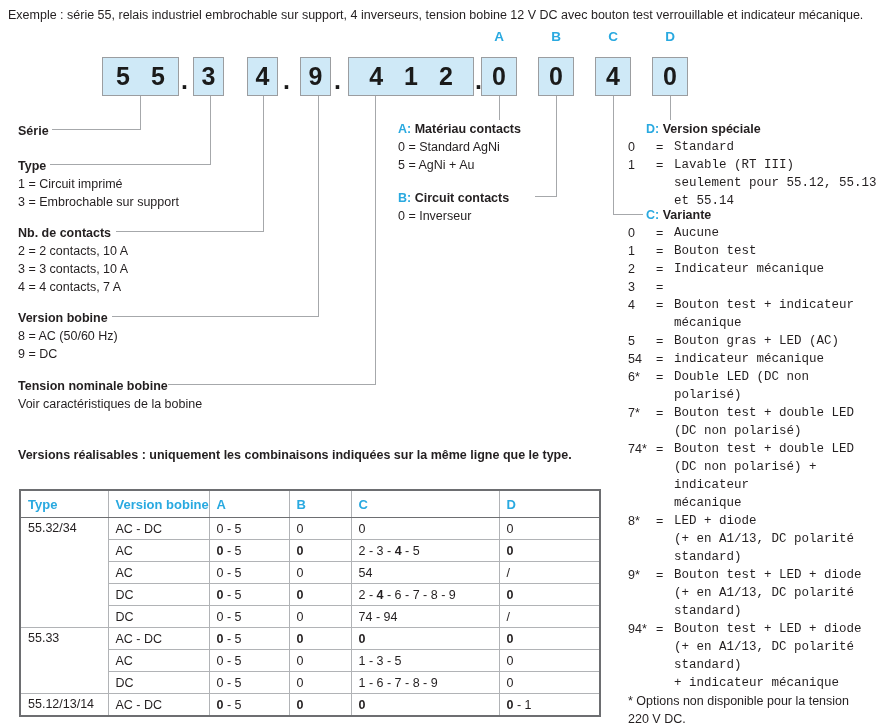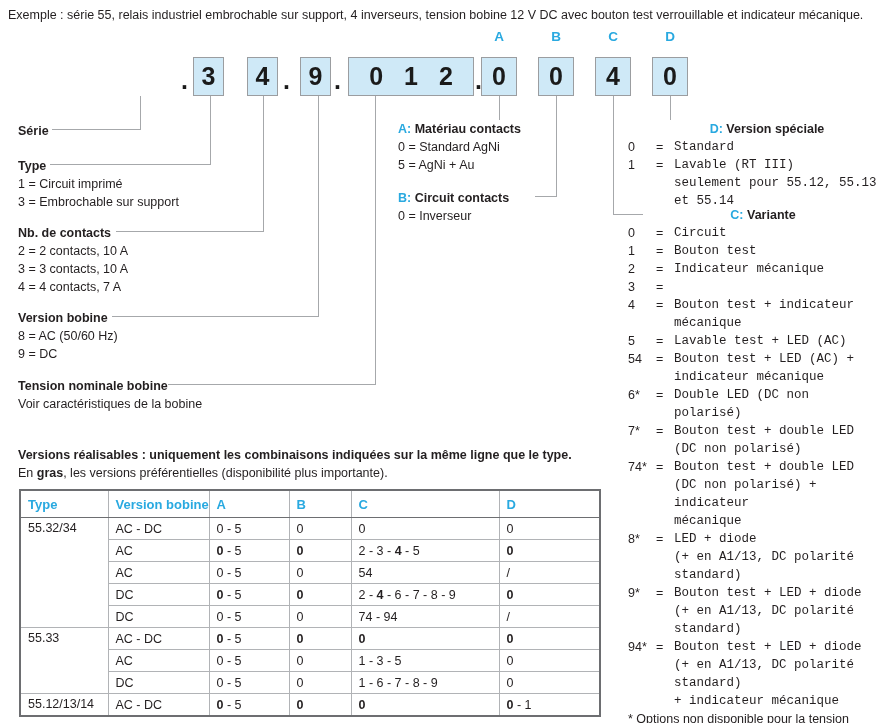--- a/index.html
+++ b/index.html
@@ -46,21 +46,21 @@
   .v-a{left:499px;top:96px;width:1px;height:24px}
   .v-b{left:556px;top:96px;width:1px;height:101px}
   .h-b{left:535px;top:196px;width:22px;height:1px}
   .v-c{left:613px;top:96px;width:1px;height:119px}
   .h-c{left:613px;top:214px;width:30px;height:1px}
   .v-d{left:670px;top:96px;width:1px;height:24px}
 
   
   .sec{position:absolute;line-height:18px;}
   .sec-title{font-weight:bold;}
-  .sec-title.ind{padding-left:18px;text-align:center;}
+  .sec-title.ind{padding-left:18px;}
   .pfx{color:#29a9e0;font-weight:bold;}
   .s-serie{left:18px;top:122px}
   .s-type{left:18px;top:157px}
   .s-nb{left:18px;top:224px}
   .s-vb{left:18px;top:309px}
   .s-tn{left:18px;top:377px}
   .s-a{left:398px;top:120px}
   .s-b{left:398px;top:189px}
   .s-d{left:628px;top:120px}
   .s-c{left:628px;top:206px;width:252px}
@@ -93,27 +93,28 @@
 
 <div class="canvas">
 
   <div class="example">Exemple : série 55, relais industriel embrochable sur support, 4 inverseurs, tension bobine 12 V DC avec bouton test verrouillable et indicateur mécanique.</div>
 
   <div class="letter lA">A</div>
   <div class="letter lB">B</div>
   <div class="letter lC">C</div>
   <div class="letter lD">D</div>
 
+  <div class="cbox b55">5 5</div>
   <span class="cdot d1">.</span>
   <div class="cbox b3">3</div>
   <div class="cbox b4">4</div>
   <span class="cdot d2">.</span>
   <div class="cbox b9">9</div>
   <span class="cdot d3">.</span>
-  <div class="cbox b012">0 1 2</div>
+  <div class="cbox b012">4 1 2</div>
   <span class="cdot d4">.</span>
   <div class="cbox bA">0</div>
   <div class="cbox bB">0</div>
   <div class="cbox bC">4</div>
   <div class="cbox bD">0</div>
 
   <div class="ln v-serie"></div>
   <div class="ln h-serie"></div>
   <div class="ln v-type"></div>
   <div class="ln h-type"></div>
@@ -190,21 +191,21 @@
       </div>
   </div>
 
   <div class="sec s-c">
     <div class="sec-title ind"><span class="pfx">C:</span> <span>Variante</span></div>
     <div class="entries" id="c-entries">
         <div class="entry">
           <span class="entry-code">0</span>
           <span class="entry-eq">=</span>
           <span class="entry-text">
-            <div>Circuit</div>
+            <div>Aucune</div>
           </span>
         </div>
         <div class="entry">
           <span class="entry-code">1</span>
           <span class="entry-eq">=</span>
           <span class="entry-text">
             <div>Bouton test</div>
           </span>
         </div>
         <div class="entry">
@@ -223,28 +224,27 @@
           <span class="entry-eq">=</span>
           <span class="entry-text">
             <div>Bouton test + indicateur</div>
             <div>mécanique</div>
           </span>
         </div>
         <div class="entry">
           <span class="entry-code">5</span>
           <span class="entry-eq">=</span>
           <span class="entry-text">
-            <div>Lavable test + LED (AC)</div>
+            <div>Bouton gras + LED (AC)</div>
           </span>
         </div>
         <div class="entry">
           <span class="entry-code">54</span>
           <span class="entry-eq">=</span>
           <span class="entry-text">
-            <div>Bouton test + LED (AC) +</div>
             <div>indicateur mécanique</div>
           </span>
         </div>
         <div class="entry">
           <span class="entry-code">6*</span>
           <span class="entry-eq">=</span>
           <span class="entry-text">
             <div>Double LED (DC non polarisé)</div>
           </span>
         </div>
@@ -291,21 +291,20 @@
           </span>
         </div>
       </div>
     <div class="footnote" id="c-footnote">
         <div>* Options non disponible pour la tension</div>
         <div>220 V DC.</div>
       </div>
   </div>
 
   <div class="vr-title">Versions réalisables : uniquement les combinaisons indiquées sur la même ligne que le type.</div>
-  <div class="vr-sub" id="vr-sub"><span>En </span><b>gras</b><span>, les versions préférentielles (disponibilité plus importante).</span></div>
 
   <table class="tbl" id="combo-table">
     <colgroup id="combo-cols">
         <col style="width: 88px;">
         <col style="width: 101px;">
         <col style="width: 80px;">
         <col style="width: 62px;">
         <col style="width: 148px;">
         <col style="width: 101px;">
       </colgroup>

